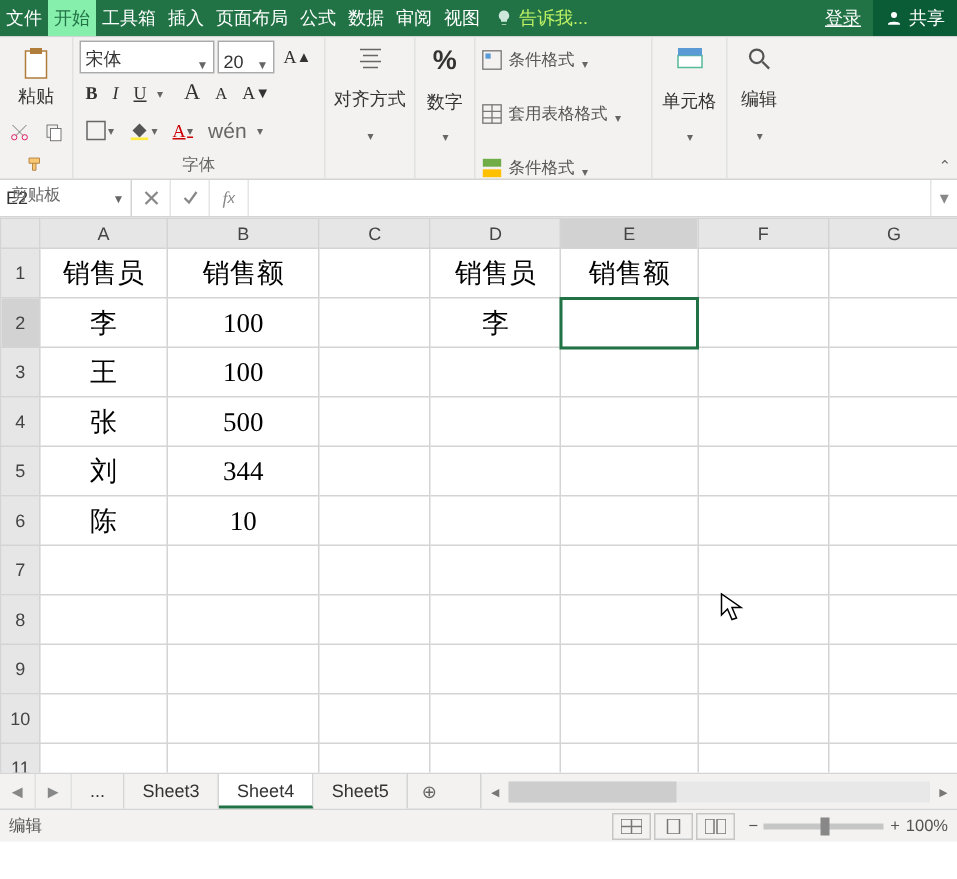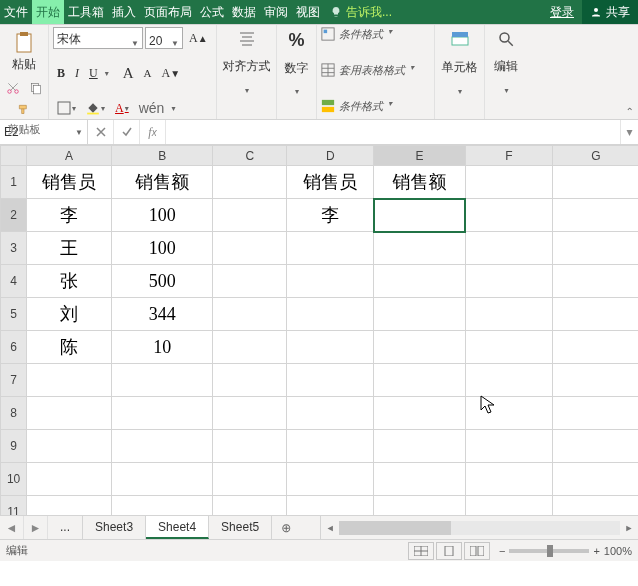--- a/index.html
+++ b/index.html
@@ -18,21 +18,21 @@
   
   .ribbon { height: 95px; background: #f3f2f1; border-bottom: 1px solid #d4d4d4; display: flex; position: relative; }
   .rgroup { border-right: 1px solid #e1e1e1; padding: 2px 4px 0 4px; display: flex; flex-direction: column; justify-content: space-between; }
   .rgroup-label { text-align: center; font-size: 11px; color: #666; padding: 2px 0; }
   .rrow { display: flex; align-items: center; gap: 2px; }
   .btn { padding: 2px 3px; border: 1px solid transparent; cursor: pointer; display: inline-flex; align-items: center; }
   .dd { font-size: 8px; color: #666; margin-left: 1px; }
   .fontsel { border: 1px solid #ababab; background: #fff; height: 22px; padding: 0 3px; display: flex; align-items: flex-end; justify-content: space-between; }
   .fontsel.name { width: 90px; } .fontsel.size { width: 38px; }
   .collapse { position: absolute; right: 4px; bottom: 2px; font-size: 10px; color: #666; cursor: pointer; }
-  .stylerow { height: 20px; display: flex; align-items: flex-start; gap: 4px; font-size: 11px; color: #555; font-style: italic; }
+  .stylerow { height: 20px; display: flex; align-items: flex-end; gap: 4px; font-size: 11px; color: #555; }
   .stylerow svg { width: 14px; height: 14px; }
 
   
   .fbar { height: 25px; border-bottom: 1px solid #d4d4d4; display: flex; align-items: stretch; }
   .namebox { width: 88px; border-right: 1px solid #d4d4d4; display: flex; align-items: center; padding: 0 4px; justify-content: space-between; }
   .fxbtn { width: 26px; border-right: 1px solid #e5e5e5; display: flex; align-items: center; justify-content: center; color: #888; }
   .fxbtn svg { width: 12px; height: 12px; }
   .fxinput { flex: 1; padding: 0 4px; display: flex; align-items: center; font-style: italic; color: #444; }
   .fxexpand { width: 18px; display: flex; align-items: center; justify-content: center; color: #888; border-left: 1px solid #e5e5e5; }
 
@@ -166,20 +166,21 @@
           <svg width="14" height="14" viewBox="0 0 24 24">
             <path d="M4 12l8-8 8 8-8 8z" fill="#555"></path>
             <rect x="2" y="20" width="20" height="3" fill="#ffeb3b"></rect>
           </svg>
           <span class="dd">▾</span>
         </span>
       <span class="btn" style="font-family:serif;color:#c00;text-decoration:underline">A<span class="dd">▾</span></span>
       <span class="btn" style="font-size:14px;color:#666">wén</span>
         <span class="dd">▾</span>
     </div>
+    <div class="rgroup-label">字体</div>
   </div>
 
   <div class="rgroup" style="width:60px">
     <div class="rrow" style="justify-content:center">
       <span class="btn">
           <svg width="18" height="18" viewBox="0 0 18 18">
             <path d="M2 3h14M4 7h10M2 11h14M4 15h10" stroke="#666"></path>
           </svg>
         </span>
     </div>

